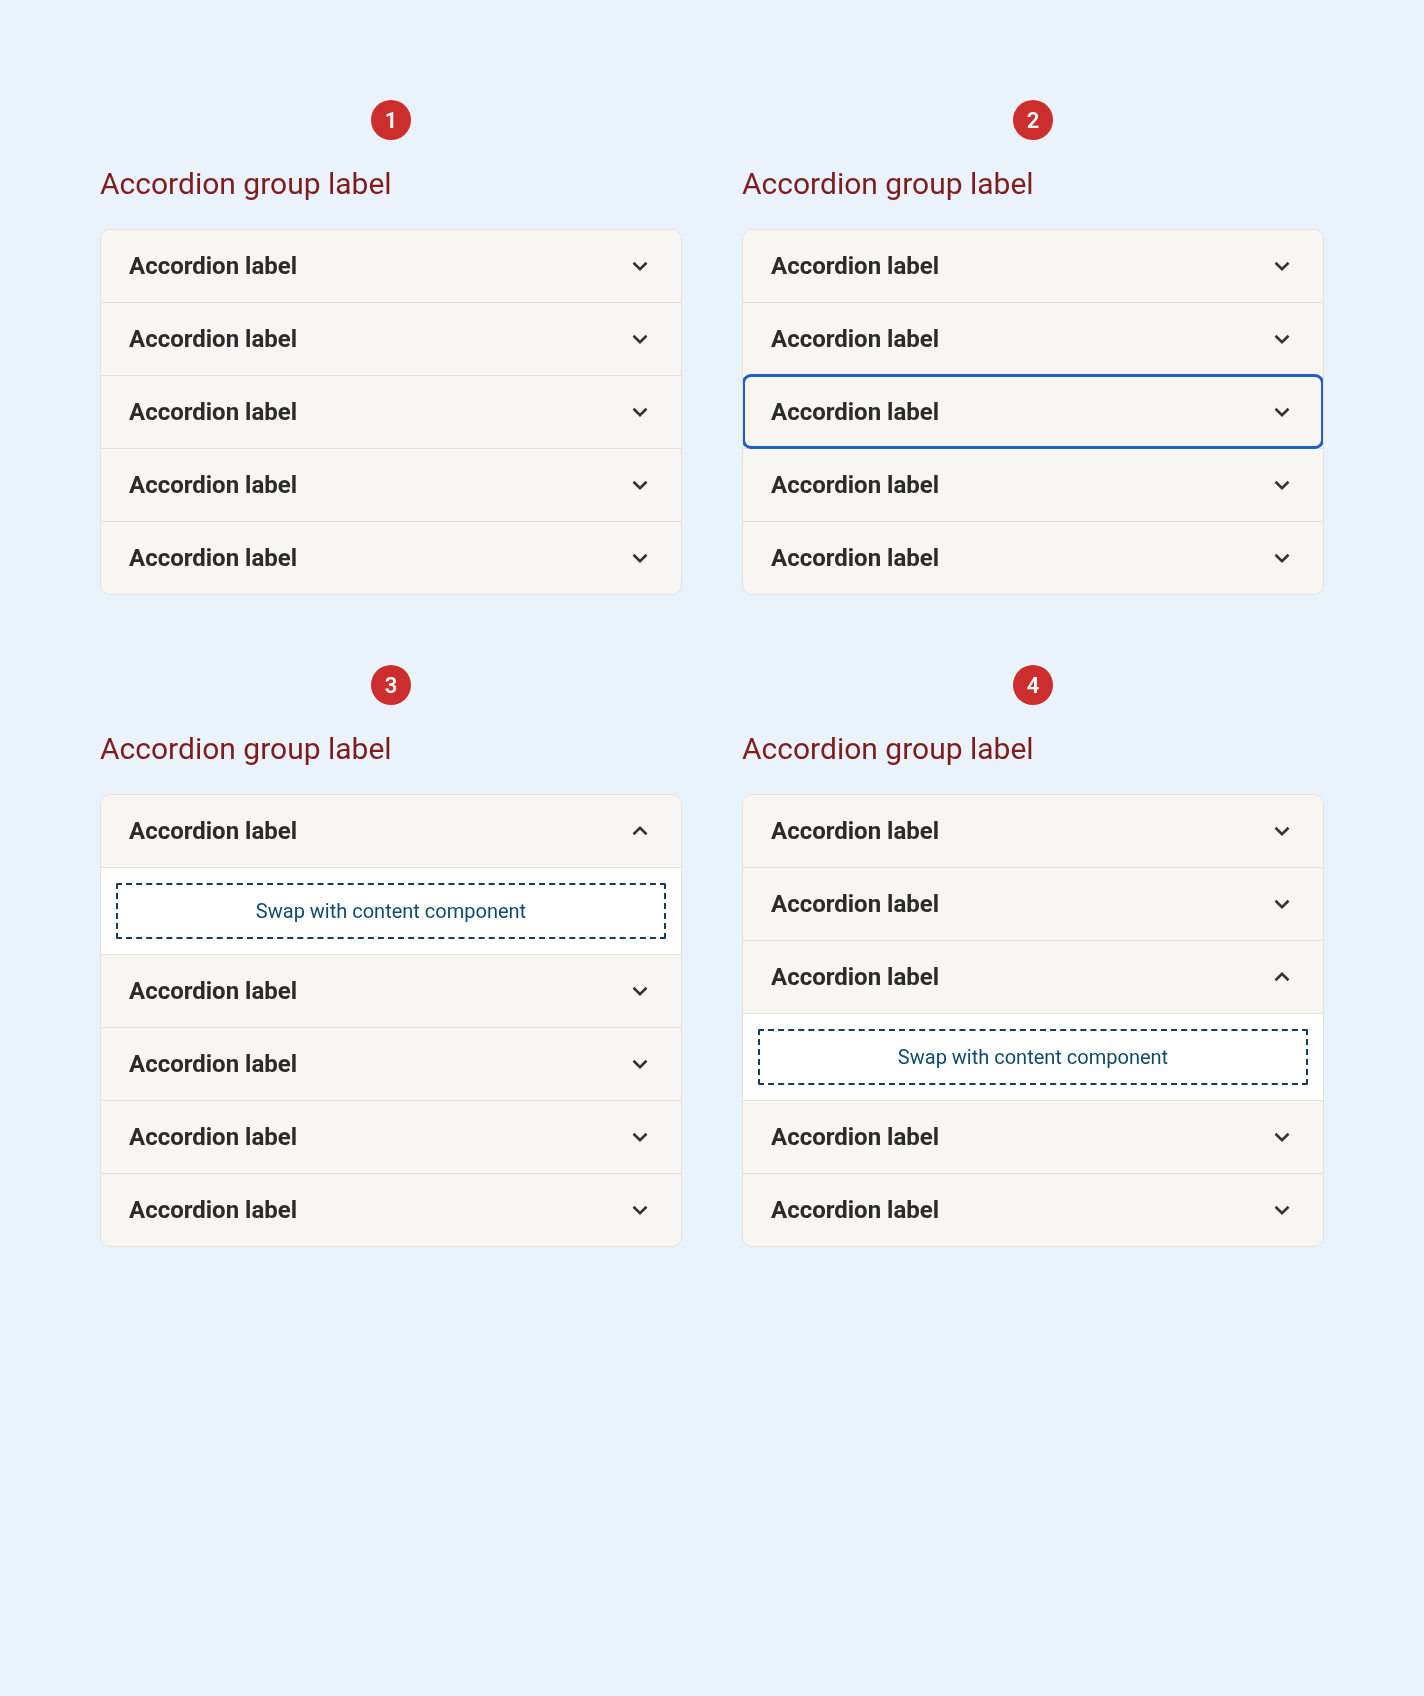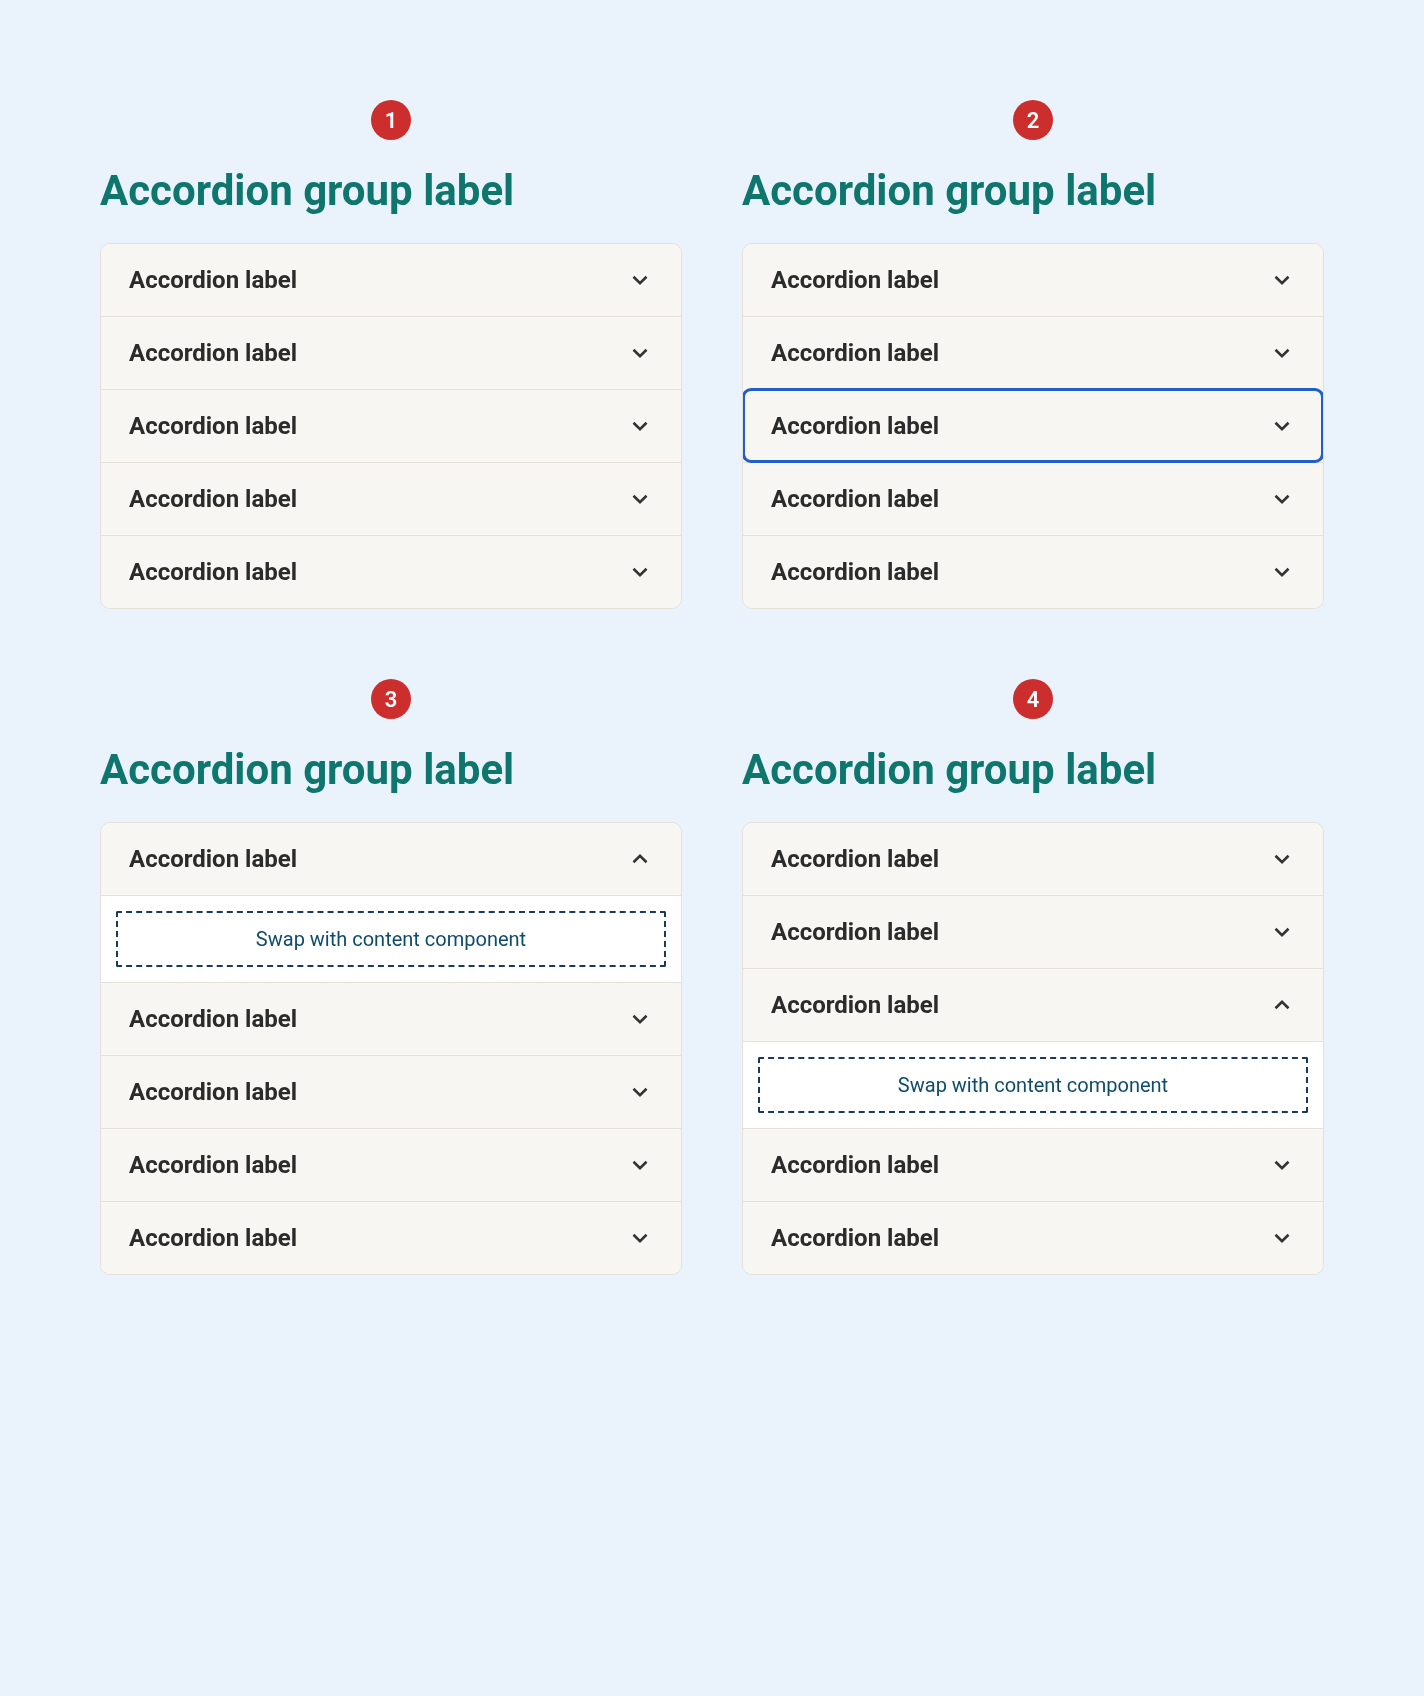--- a/index.html
+++ b/index.html
@@ -20,23 +20,23 @@
   .badge {
     width: 40px; height: 40px;
     border-radius: 50%;
     background: #cc2d2d;
     color: #fff;
     display: flex; align-items: center; justify-content: center;
     font-size: 22px; font-weight: 600;
     margin: 0 auto 26px auto;
   }
   .group-label {
-    font-size: 42px;
-    font-weight: 700;
-    color: #0f766e;
+    font-size: 30px;
+    font-weight: 400;
+    color: #7f1d1d;
     margin-bottom: 28px;
   }
   .accordion-group {
     border: 1px solid #e5e1da;
     border-radius: 10px;
     overflow: hidden;
     background: #f8f6f2;
   }
   .accordion-header {
     display: flex;

